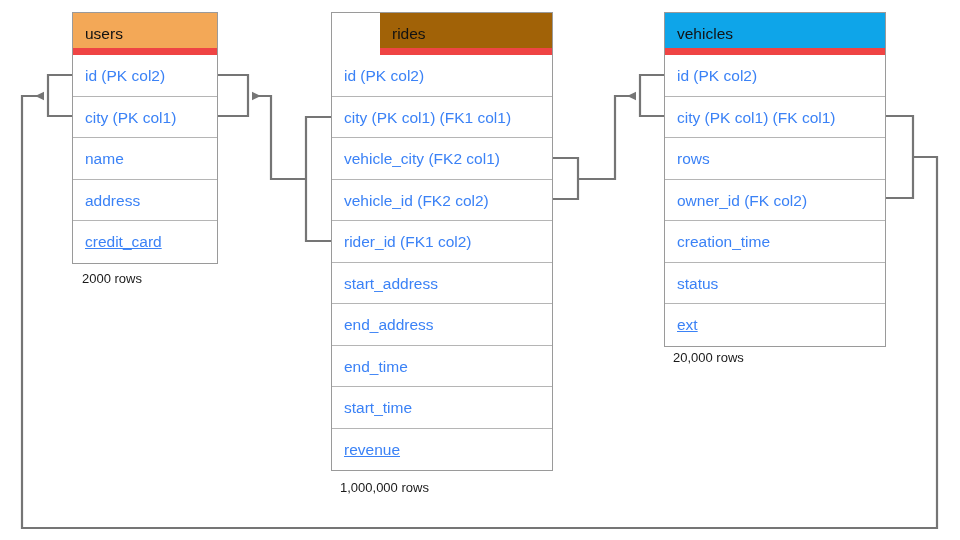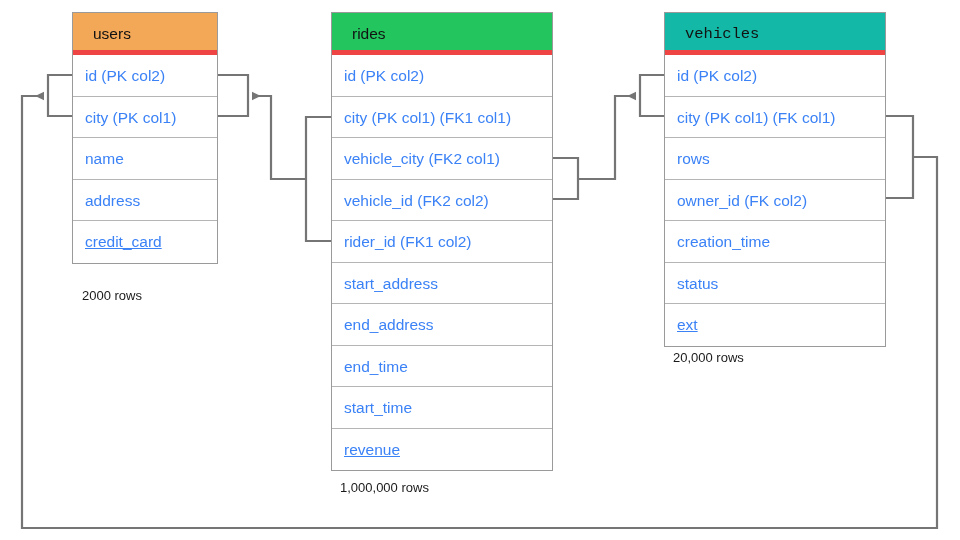--- a/index.html
+++ b/index.html
@@ -32,24 +32,24 @@
   .table-box {
     position: absolute;
     box-sizing: border-box;
     border: 1px solid #9a9a9a;
     background: #ffffff;
   }
   .tbl-header {
     box-sizing: border-box;
     height: 42px;
     line-height: 42px;
-    padding: 0 0 0 20px;
+    padding: 0 0 0 12px;
     font-size: 15.5px;
     color: #121212;
-    border-bottom: 5px solid #ef4444;
+    border-bottom: 7px solid #ef4444;
     white-space: nowrap;
     overflow: hidden;
   }
   .tbl-row {
     box-sizing: border-box;
     height: 41.5px;
     line-height: 41.5px;
     padding: 0 0 0 12px;
     font-size: 15.5px;
     color: #3b82f6;
@@ -125,39 +125,39 @@
   </svg>
 
   <div class="table-box" style="left:72px; top:12px; width:146px;">
     <div class="tbl-header" style="background:#F3A857;">users</div>
     <div class="tbl-row">id (PK col2)</div>
     <div class="tbl-row">city (PK col1)</div>
     <div class="tbl-row">name</div>
     <div class="tbl-row">address</div>
     <div class="tbl-row last">credit_card</div>
   </div>
-  <div class="row-count" style="left:82px; top:288px;text-align:right;">2000 rows</div>
+  <div class="row-count" style="left:82px; top:271px;text-align:right;">2000 rows</div>
 
   <div class="table-box" style="left:331px; top:12px; width:222px;">
-    <div class="tbl-header" style="background:#22c55e;">rides</div>
+    <div class="tbl-header" style="background:#a16207;margin-left:48px;">rides</div>
     <div class="tbl-row">id (PK col2)</div>
     <div class="tbl-row">city (PK col1) (FK1 col1)</div>
     <div class="tbl-row">vehicle_city (FK2 col1)</div>
     <div class="tbl-row">vehicle_id (FK2 col2)</div>
     <div class="tbl-row">rider_id (FK1 col2)</div>
     <div class="tbl-row">start_address</div>
     <div class="tbl-row">end_address</div>
     <div class="tbl-row">end_time</div>
     <div class="tbl-row">start_time</div>
     <div class="tbl-row last">revenue</div>
   </div>
   <div class="row-count" style="left:340px; top:480px;">1,000,000 rows</div>
 
   <div class="table-box" style="left:664px; top:12px; width:222px;">
-    <div class="tbl-header" style="background:#14b8a6;font-family:Liberation Mono, monospace;">vehicles</div>
+    <div class="tbl-header" style="background:#0ea5e9;">vehicles</div>
     <div class="tbl-row">id (PK col2)</div>
     <div class="tbl-row">city (PK col1) (FK col1)</div>
     <div class="tbl-row">rows</div>
     <div class="tbl-row">owner_id (FK col2)</div>
     <div class="tbl-row">creation_time</div>
     <div class="tbl-row">status</div>
     <div class="tbl-row last">ext</div>
   </div>
   <div class="row-count" style="left:673px; top:350px;">20,000 rows</div>
 

